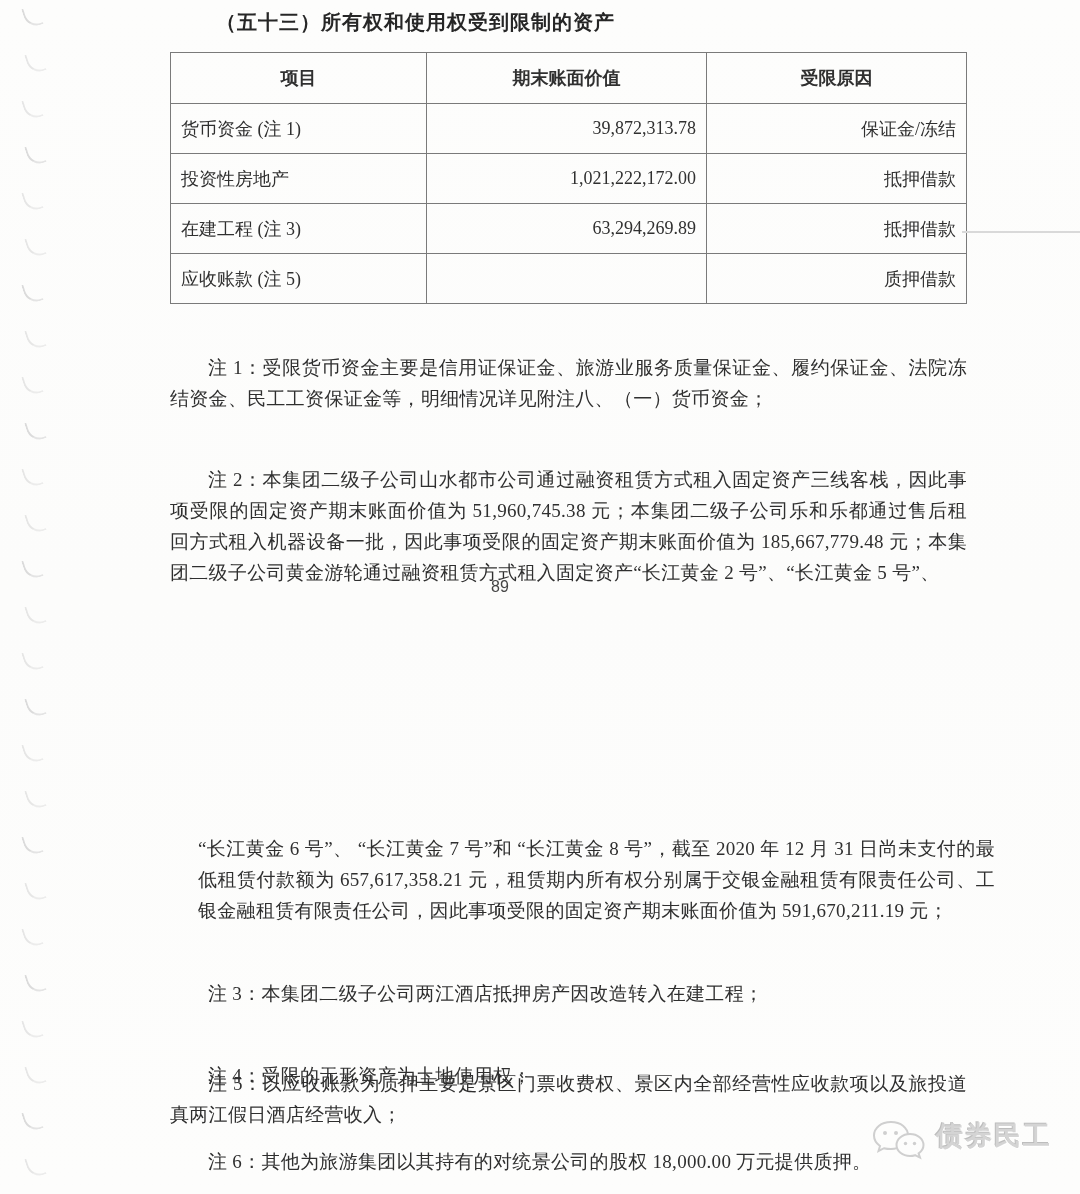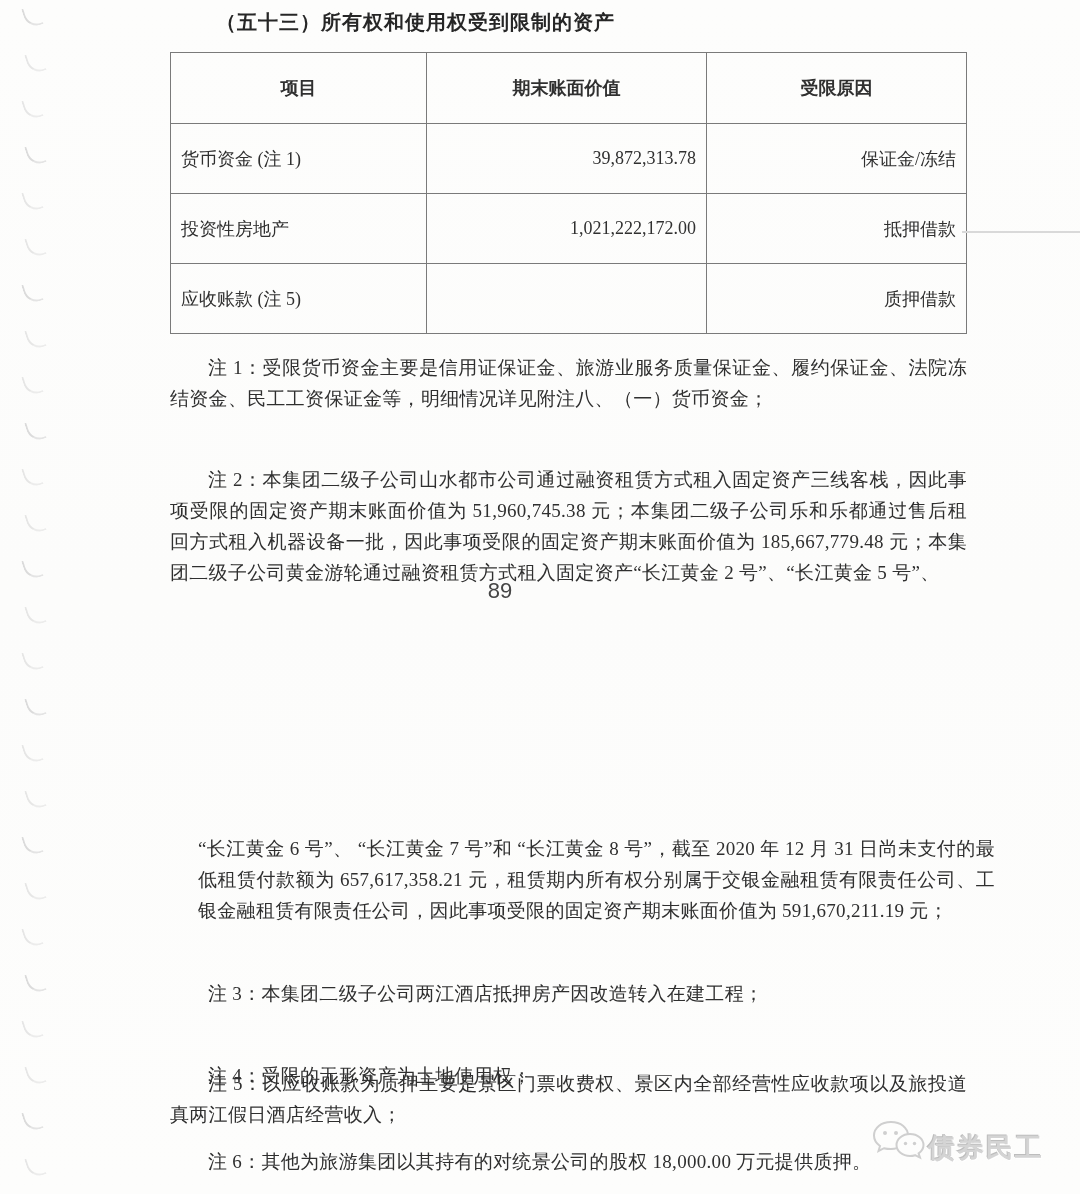--- a/index.html
+++ b/index.html
@@ -32,21 +32,21 @@
   table.assets-table{
     position:absolute;left:170px;top:52px;
     width:796px;border-collapse:collapse;table-layout:fixed;
     font-size:18px;color:#303030;
   }
   table.assets-table col.c1{width:256px;}
   table.assets-table col.c2{width:280px;}
   table.assets-table col.c3{width:260px;}
   table.assets-table th,table.assets-table td{
     border:1.5px solid #7a7a7a;
-    padding:16px 10px;height:37px;
+    padding:6px 10px;height:37px;
     overflow:hidden;white-space:nowrap;
   }
   table.assets-table th{font-weight:bold;text-align:center;height:38px;}
   td.cell-item{text-align:left;}
   td.cell-value{text-align:right;padding-right:14px;font-variant-numeric:tabular-nums;}
   td.cell-reason{text-align:right;padding-left:12px;}
 
   .para{
     position:absolute;left:170px;width:797px;margin:0;
     font-size:19px;line-height:31px;
@@ -57,32 +57,32 @@
   .note1{top:352px;}
   .note2{top:428px;margin-top:36px;}
   .cont{top:833px;margin-left:28px;}
   .note3{top:978px;}
   .note4{top:1028px;margin-top:32px;}
   .note5{top:1068px;}
   .note6{top:1146px;}
 
   .pageno{
     position:absolute;left:0;top:578px;width:1000px;
-    text-align:center;font-size:22px;color:#454545;
+    text-align:center;font-size:16px;color:#454545;
     font-family:"Liberation Sans", sans-serif;
   }
 
   .artifact-line{
     position:absolute;left:962px;top:231px;width:118px;height:2px;
     background:#d9d9d9;
   }
 
   .watermark{
     position:absolute;left:870px;top:1118px;
-    display:flex;align-items:flex-end;
+    display:flex;align-items:flex-start;gap:8px;
   }
   .watermark svg{display:block;}
   .wm-label{
     font-size:27px;font-weight:bold;letter-spacing:2px;
     color:#d4d4d4;
     text-shadow:-1px -1px 0 #bdbdbd, 1px 1px 0 #ffffff;
     font-family:"Liberation Sans", sans-serif;
     white-space:nowrap;
   }
 </style>
@@ -140,20 +140,25 @@
         <td class="cell-item">货币资金 (注 1)</td>
         <td class="cell-value">39,872,313.78</td>
         <td class="cell-reason">保证金/冻结</td>
       </tr>
       <tr>
         <td class="cell-item">投资性房地产</td>
         <td class="cell-value">1,021,222,172.00</td>
         <td class="cell-reason">抵押借款</td>
       </tr>
       <tr>
+        <td class="cell-item">在建工程 (注 3)</td>
+        <td class="cell-value">63,294,269.89</td>
+        <td class="cell-reason">抵押借款</td>
+      </tr>
+      <tr>
         <td class="cell-item">应收账款 (注 5)</td>
         <td class="cell-value"></td>
         <td class="cell-reason">质押借款</td>
       </tr>
     </tbody>
   </table>
 
   <div class="artifact-line"></div>
 
   <p class="para indent note1">注 1：受限货币资金主要是信用证保证金、旅游业服务质量保证金、履约保证金、法院冻结资金、民工工资保证金等，明细情况详见附注八、（一）货币资金；</p>

